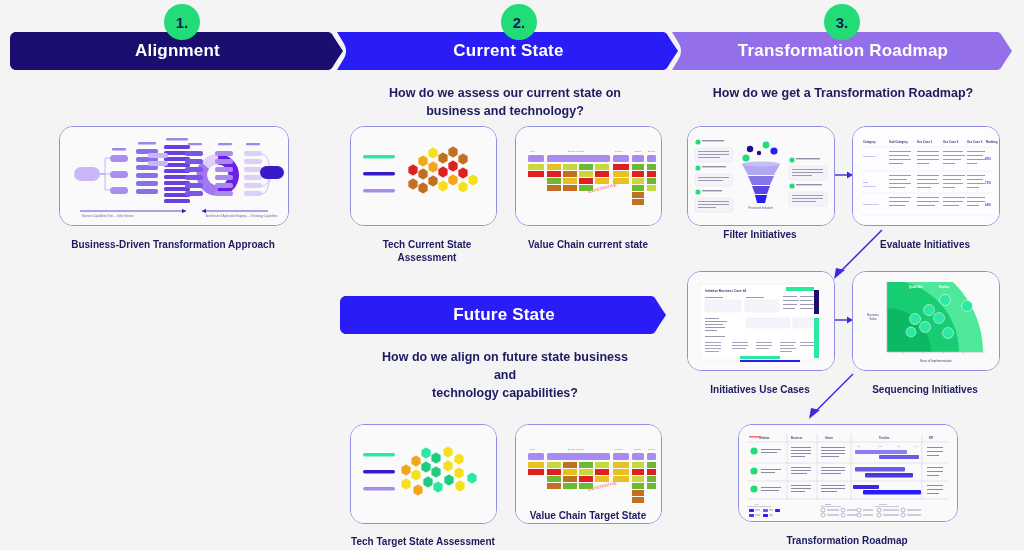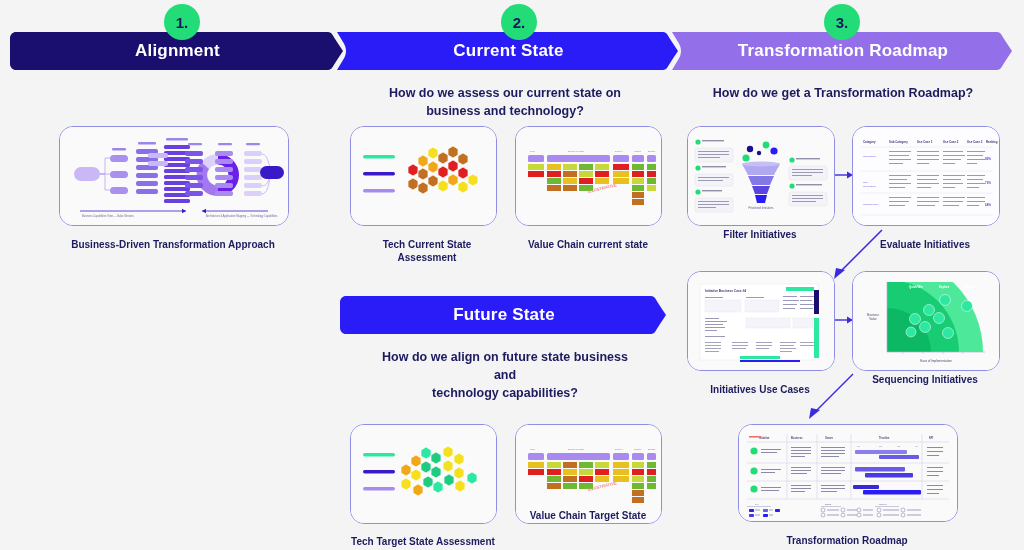--- a/index.html
+++ b/index.html
@@ -538,21 +538,21 @@
             <line x1="70" y1="80" x2="70" y2="82"></line>
           <line x1="90" y1="80" x2="90" y2="82"></line>
             <line x1="110" y1="80" x2="110" y2="82"></line>
         </g>
         <text x="83" y="90" fill="#4a4a7a" font-size="3" text-anchor="middle" font-family="Liberation Sans">Ease of Implementation</text>
         <text x="20" y="44" fill="#4a4a7a" font-size="3" text-anchor="middle" font-family="Liberation Sans">Business</text>
         <text x="20" y="48" fill="#4a4a7a" font-size="3" text-anchor="middle" font-family="Liberation Sans">Value</text>
       </svg>
     </div>
   </div>
-  <div class="caption" style="left:850px;top:373px;width:150px;">Sequencing Initiatives</div>
+  <div class="caption" style="left:850px;top:383px;width:150px;">Sequencing Initiatives</div>
 
   <svg class="arrow" style="left:798px;top:372px;width:60px;height:52px;" viewBox="0 0 60 52">
     <path d="M55,2 L15,42" stroke="#3a2ae0" stroke-width="1.5" fill="none"></path>
     <path d="M11,47 l2,-11 l9,2 Z" fill="#3a2ae0"></path>
   </svg>
 
   <div class="card" style="left:350px;top:424px;width:145px;height:98px;">
     <div class="thumb">
       <svg viewBox="0 0 145 98">
         <rect width="145" height="98" fill="#fafafa"></rect>

